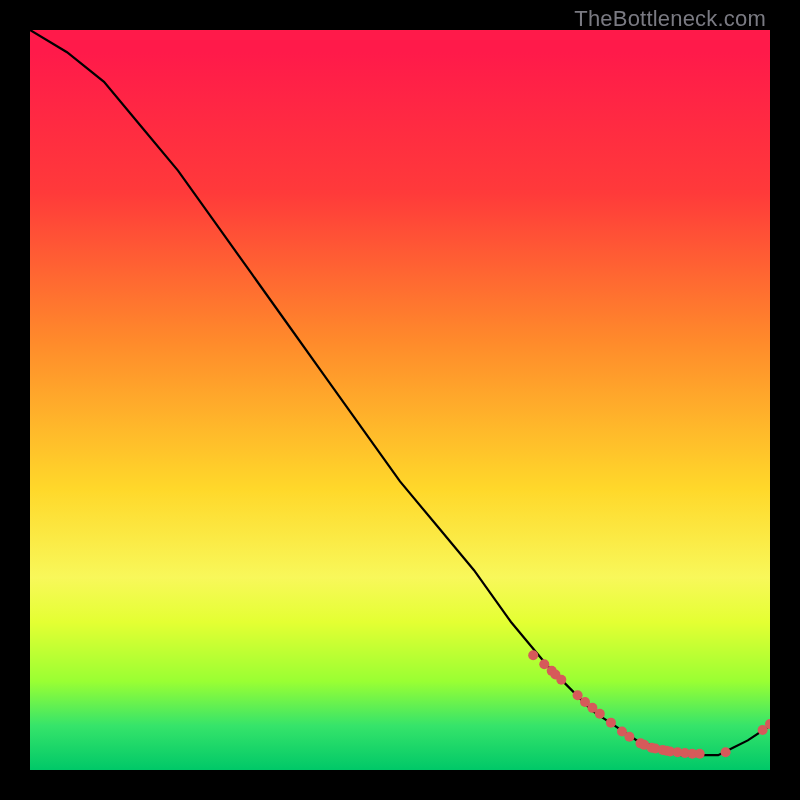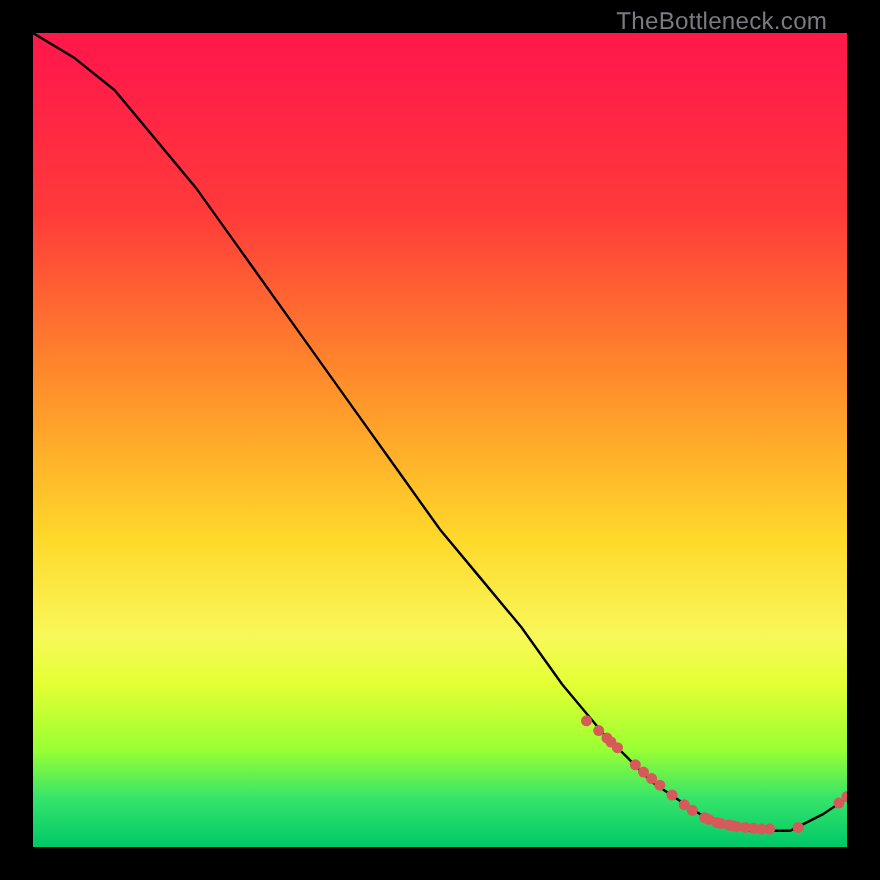--- a/index.html
+++ b/index.html
@@ -8,20 +8,21 @@
     width: 800px;
     height: 800px;
     background: #000000;
     overflow: hidden;
     font-family: Arial, Helvetica, sans-serif;
   }
   .stage {
     position: relative;
     width: 784px;
     height: 800px;
+    padding-left: 14px;
   }
   .plot-area {
     position: absolute;
     left: 30px;
     top: 30px;
     width: 740px;
     height: 740px;
   }
   .gradient-bg {
     position: absolute;

